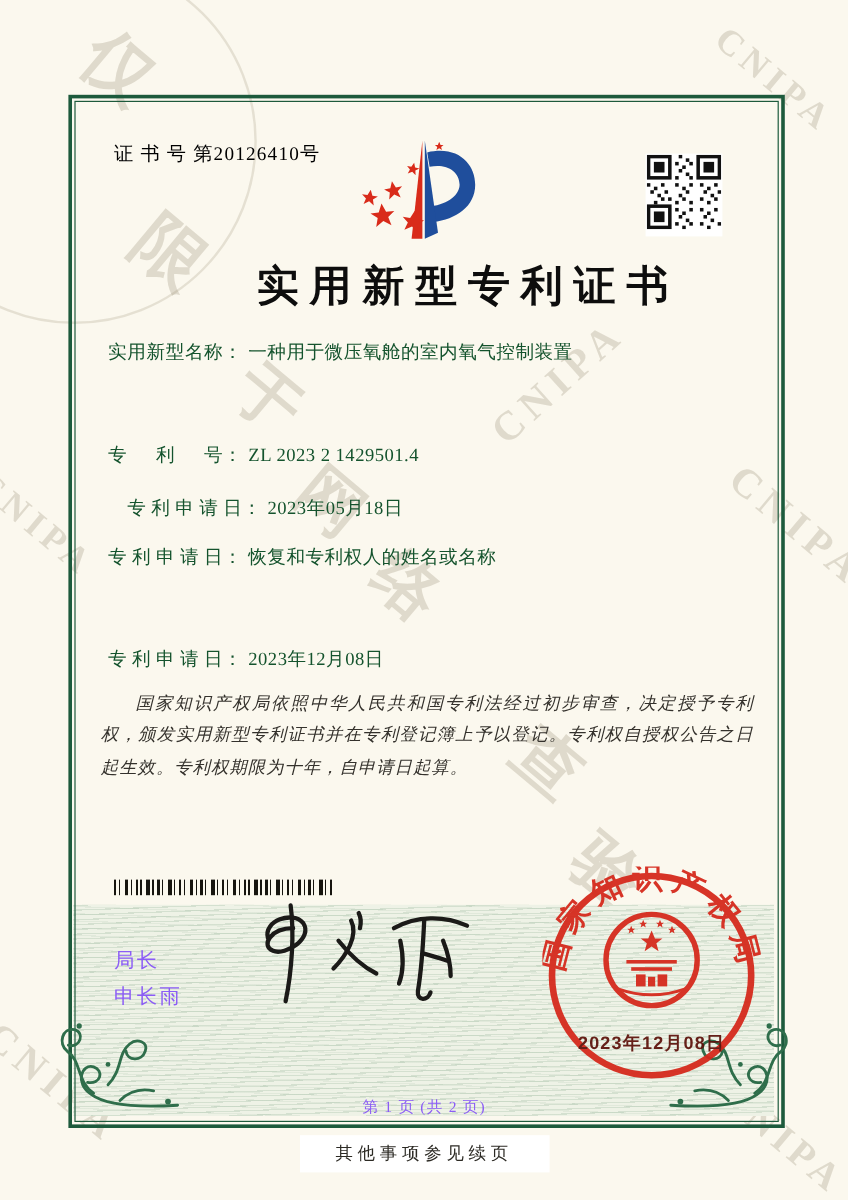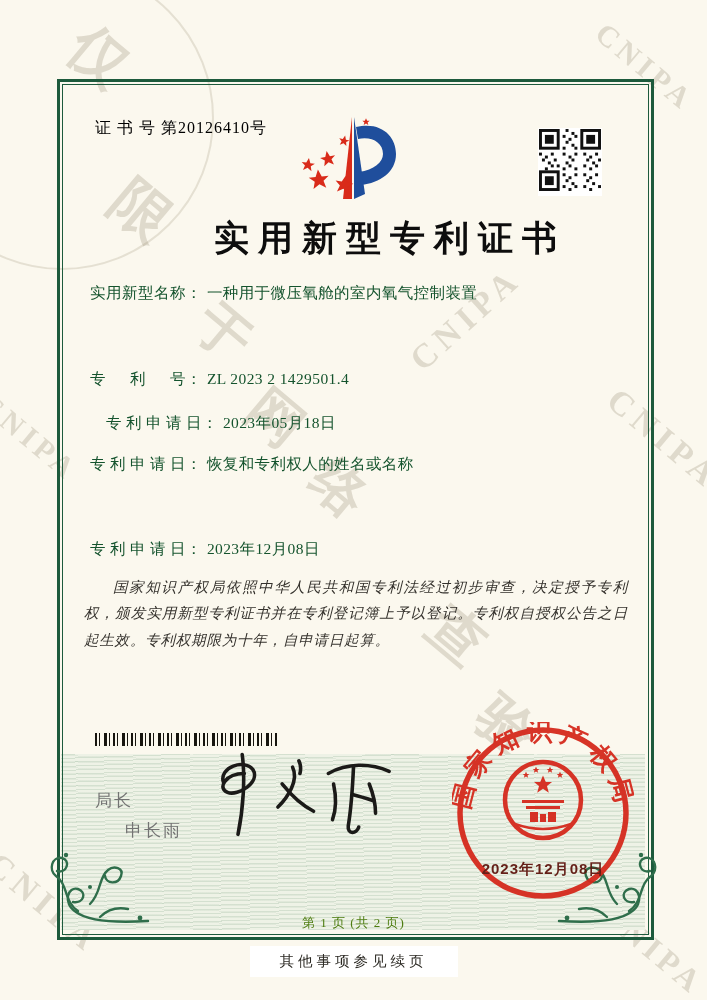--- a/index.html
+++ b/index.html
@@ -49,26 +49,26 @@
         color:#34312c;text-indent:2em;letter-spacing:0.8px;text-align:justify;}
 
   
   .barcode{position:absolute;left:95px;top:733px;width:183px;height:13px;z-index:2;
      background:repeating-linear-gradient(90deg,
         #17150f 0 2px, rgba(0,0,0,0) 2px 4px,
         #17150f 4px 5px, rgba(0,0,0,0) 5px 9px,
         #17150f 9px 12px, rgba(0,0,0,0) 12px 14px,
         #17150f 14px 15px, rgba(0,0,0,0) 15px 18px);}
   .signer{position:absolute;left:95px;z-index:2;font-family:"Liberation Sans","DejaVu Sans",sans-serif;
-          font-size:17px;color:#737373;letter-spacing:2px;}
+          font-size:17px;color:#8b5cf6;letter-spacing:2px;}
   .signature{position:absolute;left:196px;top:750px;z-index:2;}
   .seal{position:absolute;left:452px;top:722px;z-index:4;}
 
   .page-num{position:absolute;left:0;top:914px;width:707px;z-index:3;text-align:center;
-            font-size:13px;color:#4d7c0f;letter-spacing:1px;}
+            font-size:13px;color:#8b5cf6;letter-spacing:1px;}
   .footer-note{position:absolute;left:50%;transform:translateX(-50%);top:946px;z-index:3;
                background:#ffffff;padding:6px 30px;font-size:14.5px;color:#2c2a24;letter-spacing:4px;}
 </style>
 </head>
 <body>
 
 <div class="page">
 
   <div class="wm-circle"></div>
   <div class="wm" style="left:70px;top:18px;font-size:58px;transform:rotate(40deg);">仅</div>
@@ -231,21 +231,21 @@
   </div>
   <div class="field-row" style="top:539px;">
     <span class="f-label">专利申请日</span><span class="f-colon">：</span><span class="f-value">2023年12月08日</span>
   </div>
 
   <div class="para" style="top:574px;font-style:italic;">国家知识产权局依照中华人民共和国专利法经过初步审查，决定授予专利权，颁发实用新型专利证书并在专利登记簿上予以登记。专利权自授权公告之日起生效。专利权期限为十年，自申请日起算。</div>
 
   <div class="barcode"></div>
 
   <div class="signer" style="top:789px;">局长</div>
-  <div class="signer" style="top:819px;margin-left:30px;">申长雨</div>
+  <div class="signer" style="top:819px;">申长雨</div>
 
   <div class="signature">
     <svg width="210" height="90" viewBox="0 0 200 85">
       <g stroke="#1b1a18" stroke-width="3.4" fill="none" stroke-linecap="round" stroke-linejoin="round">
         <path d="M26,30 C22,16 46,8 54,18 C62,30 40,44 30,40 C20,36 28,22 46,22"></path>
         <path d="M44,4 C47,26 45,56 40,80"></path>
         <path d="M92,16 C98,28 88,44 78,54"></path>
         <path d="M82,32 C90,42 100,52 112,58"></path>
         <path d="M98,10 C100,14 100,18 99,22"></path>
         <path d="M126,22 C144,12 166,12 184,20"></path>

